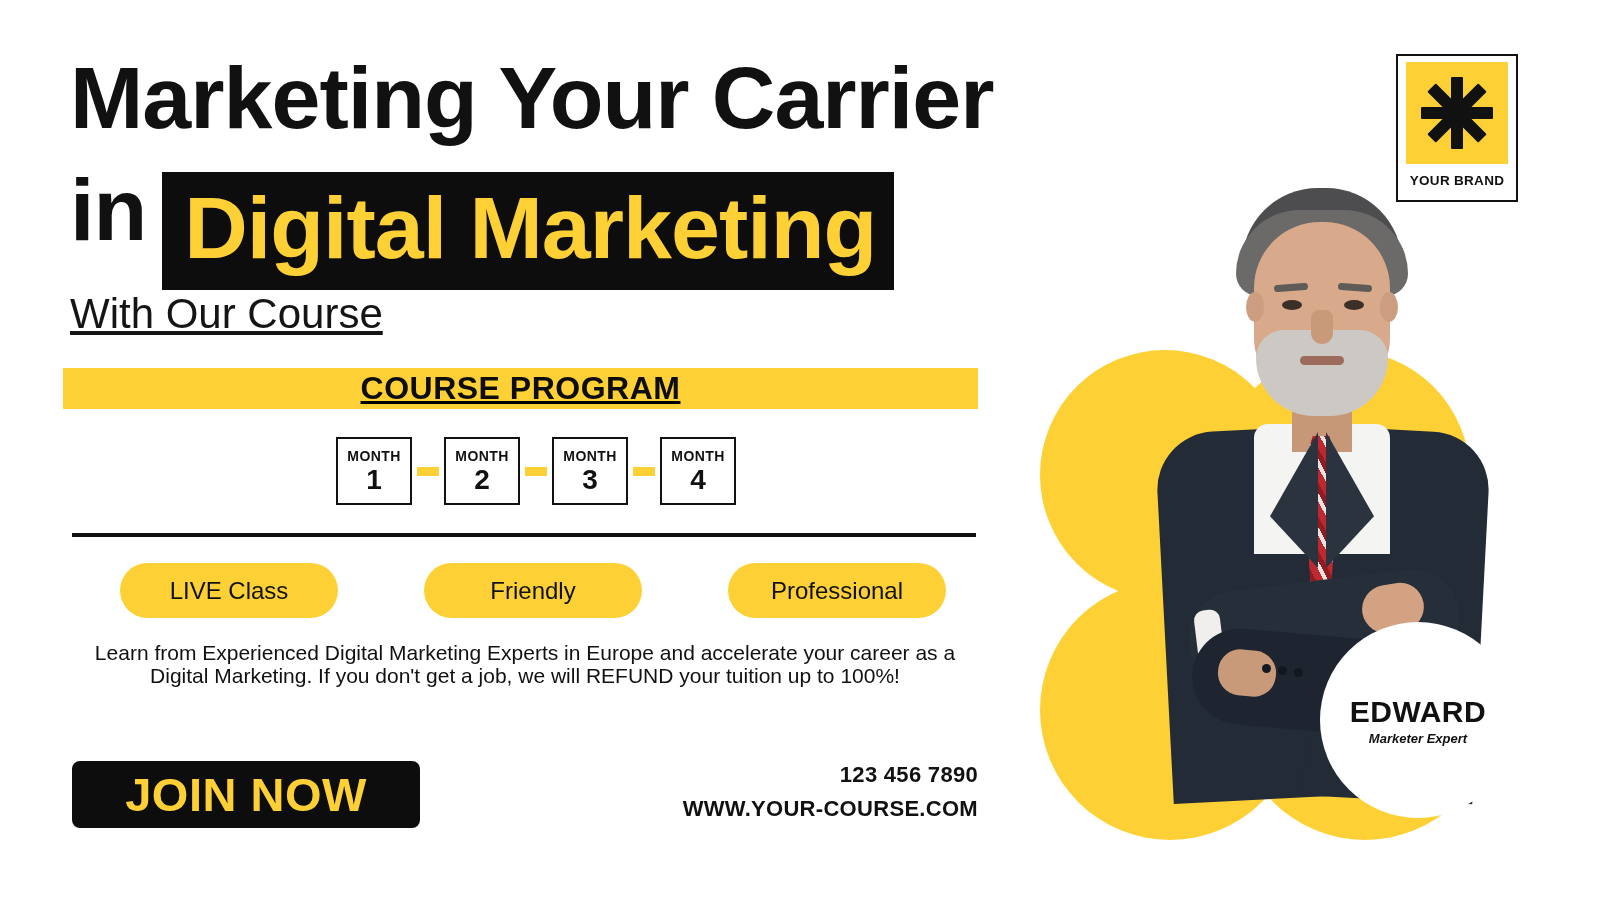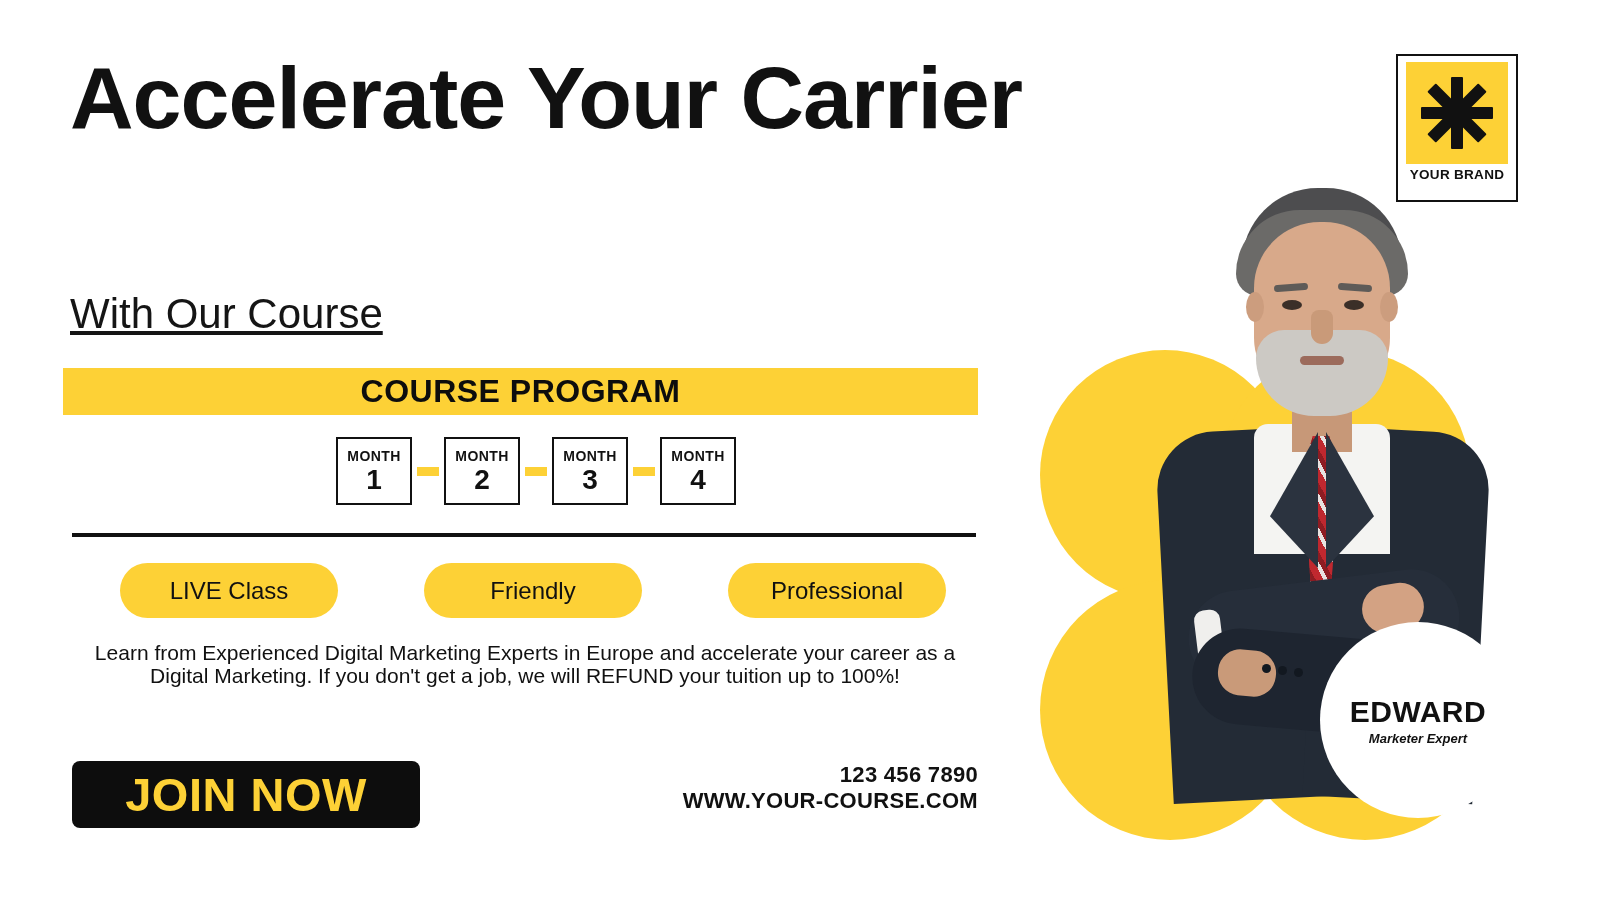--- a/index.html
+++ b/index.html
@@ -26,22 +26,22 @@
     line-height:104px;vertical-align:-18px;
     font-weight:700;
   }
   .subhead{
     position:absolute;left:70px;top:290px;
     font-size:42px;font-weight:400;color:#151515;letter-spacing:0px;text-decoration:underline;
   }
 
   
   .program-banner{
-    position:absolute;left:63px;top:368px;width:915px;height:47px;
-    background:#FDD136;display:flex;align-items:center;justify-content:center;
+    position:absolute;left:63px;top:368px;width:915px;height:41px;
+    background:#FDD136;display:flex;align-items:center;justify-content:center;text-decoration:underline;
   }
   .program-banner span{
     font-size:32px;font-weight:700;color:#0d0d0d;letter-spacing:0.5px;
   }
 
   
   .months{
     position:absolute;left:336px;top:437px;
     display:flex;align-items:center;
   }
@@ -81,36 +81,36 @@
     position:absolute;left:72px;top:761px;width:348px;height:67px;
     background:#0d0d0d;display:flex;align-items:center;justify-content:center;border-radius:8px;
   }
   .join-now span{font-size:47px;font-weight:700;color:#FDD136;letter-spacing:0.5px;}
 
   
   .contact{
     position:absolute;right:622px;top:762px;text-align:right;
   }
   .contact div{font-size:22px;font-weight:700;color:#111;line-height:26px;letter-spacing:0.3px;}
-  .contact .phone{margin-bottom:0;}
+  .contact .phone{margin-bottom:8px;}
 
   
   .brand-logo{
     position:absolute;left:1396px;top:54px;width:122px;height:148px;
     border:2px solid #111;background:#fff;box-sizing:border-box;
     display:flex;flex-direction:column;align-items:center;
   }
   .brand-logo .mark{
     width:102px;height:102px;background:#FDD136;margin-top:6px;
     display:flex;align-items:center;justify-content:center;position:relative;
   }
   .brand-logo .mark svg{display:block;}
   .brand-logo .brand-name{
     font-size:13.5px;font-weight:700;color:#111;letter-spacing:0.3px;
-    margin-top:3px;
+    margin-top:9px;
   }
 
   
   .art{
     position:absolute;left:1020px;top:180px;width:580px;height:720px;
   }
   .blob{position:absolute;background:#FDD136;border-radius:50%;}
   .blob-a{left:20px;top:170px;width:250px;height:250px;}
   .blob-b{left:200px;top:170px;width:250px;height:250px;}
   .blob-c{left:20px;top:400px;width:260px;height:260px;}
@@ -197,21 +197,22 @@
   }
   .name-badge .nb-name{font-size:30px;font-weight:700;color:#111;letter-spacing:0.5px;line-height:34px;}
   .name-badge .nb-role{font-size:13px;font-style:italic;font-weight:700;color:#111;margin-top:2px;}
 </style>
 </head>
 <body>
 
 <div class="stage">
 
   <div class="headline">
-    <span class="line1">Accelerate Your Carrier</span>
+    <span class="line1">Marketing Your Carrier</span>
+    <span class="line2"><span>in</span><span class="hl-box">Digital Marketing</span></span>
   </div>
   <div class="subhead">With Our Course</div>
 
   <div class="program-banner">
     <span>COURSE PROGRAM</span>
   </div>
 
   <div class="months">
     <div class="month-box">
       <div class="m-label">MONTH</div>

